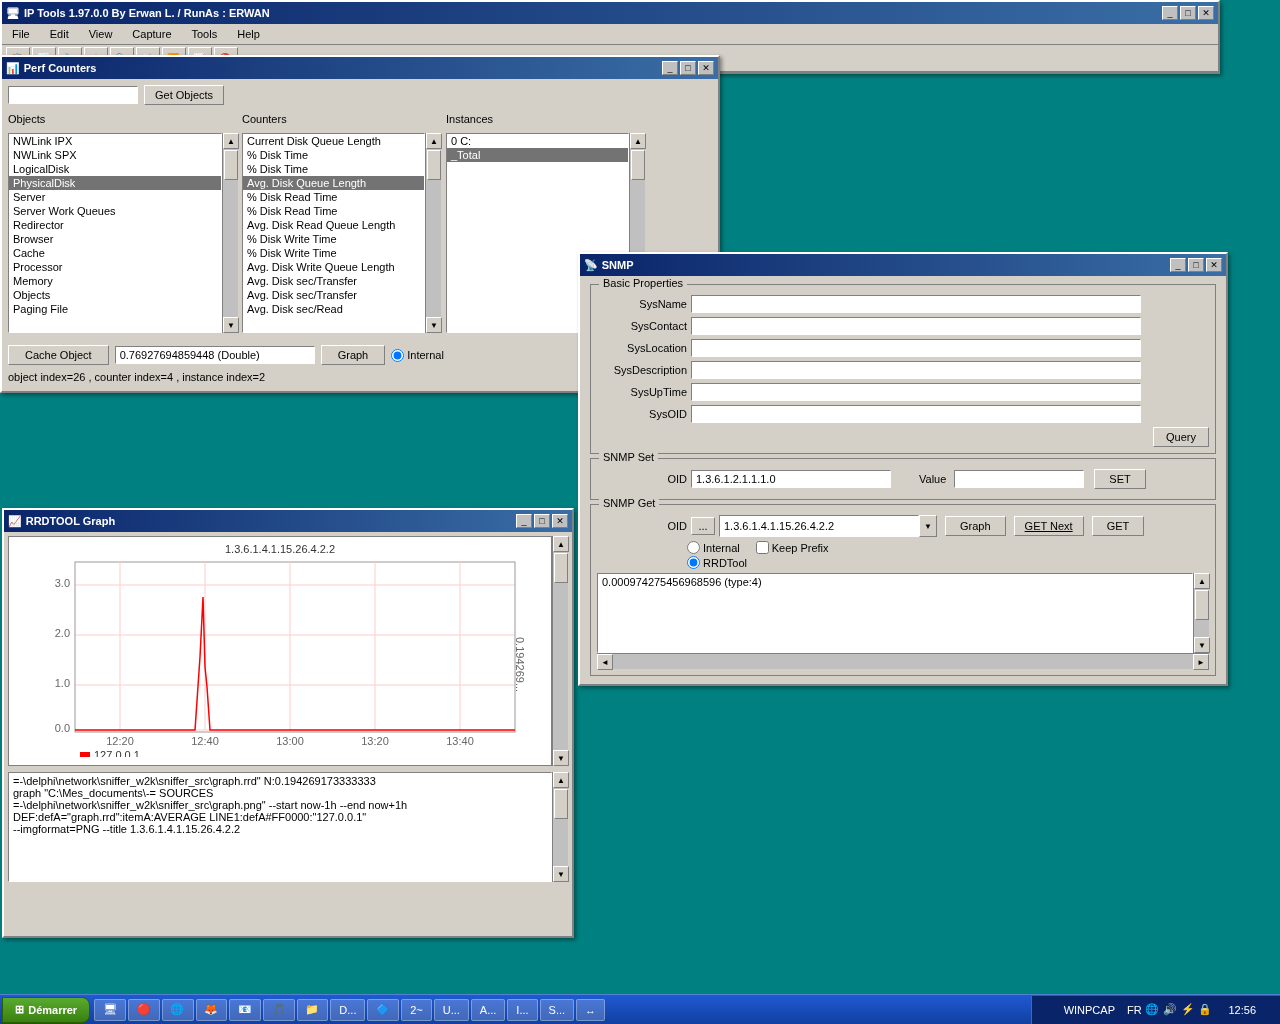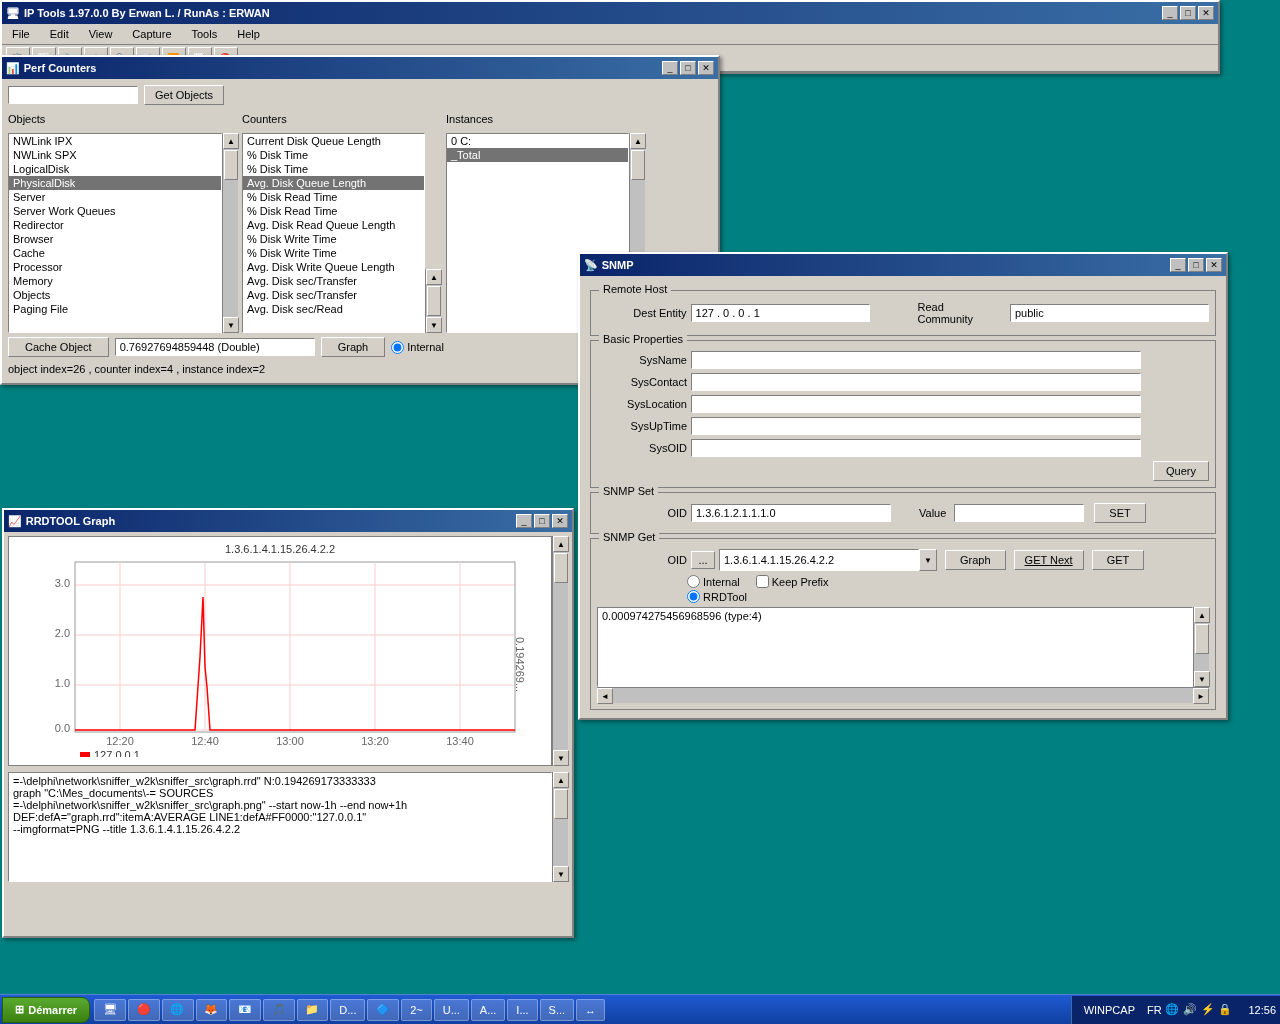--- a/index.html
+++ b/index.html
@@ -174,21 +174,21 @@
       align-items: center;
       cursor: pointer;
       font-size: 11px;
       border-radius: 2px;
     }
     .taskbar-tray {
       background: #0a246a;
       height: 28px;
       display: flex;
       align-items: center;
-      padding: 0 4px;
+      padding: 0 24px;
       gap: 4px;
       color: white;
       font-size: 11px;
       border-left: 1px solid #3a6ea5;
     }
 
     
     .perf-body { padding: 6px; }
     .objects-grid {
       display: grid;
@@ -274,21 +274,21 @@
       <input type="text" class="input-field" style="width: 130px;" value="">
       <button class="btn">Get Objects</button>
     </div>
 
     <div class="objects-grid">
       <div class="col-header">Objects</div>
       <div class="col-header">Counters</div>
       <div class="col-header">Instances</div>
     </div>
 
-    <div style="display:grid; grid-template-columns:230px 200px 200px; gap:4px; margin-bottom:4px;">
+    <div style="display:grid; grid-template-columns:230px 200px 200px; gap:4px; margin-bottom:12px;">
 
       <div style="display:flex; gap:0;">
         <div class="listbox" style="width:215px; height:200px;">
           <div class="listbox-item">NWLink IPX</div>
           <div class="listbox-item">NWLink SPX</div>
           <div class="listbox-item">LogicalDisk</div>
           <div class="listbox-item selected">PhysicalDisk</div>
           <div class="listbox-item">Server</div>
           <div class="listbox-item">Server Work Queues</div>
           <div class="listbox-item">Redirector</div>
@@ -301,21 +301,21 @@
         </div>
         <div class="scrollbar-v">
           <div class="scrollbar-btn">▲</div>
           <div class="scrollbar-track">
               <div class="scrollbar-thumb"></div>
             </div>
           <div class="scrollbar-btn">▼</div>
         </div>
       </div>
 
-      <div style="display:flex; gap:0;align-items:flex-end;">
+      <div style="display:flex; gap:0;">
         <div class="listbox" style="width:183px; height:200px;">
           <div class="listbox-item">Current Disk Queue Length</div>
           <div class="listbox-item">% Disk Time</div>
           <div class="listbox-item">% Disk Time</div>
           <div class="listbox-item selected">Avg. Disk Queue Length</div>
           <div class="listbox-item">% Disk Read Time</div>
           <div class="listbox-item">% Disk Read Time</div>
           <div class="listbox-item">Avg. Disk Read Queue Length</div>
           <div class="listbox-item">% Disk Write Time</div>
           <div class="listbox-item">% Disk Write Time</div>
@@ -453,44 +453,38 @@
       <span>SNMP</span>
     </div>
     <div class="title-bar-controls">
       <div class="title-btn">_</div>
       <div class="title-btn">□</div>
       <div class="title-btn">✕</div>
     </div>
   </div>
   <div class="snmp-content">
 
-    <div class="fieldset-group" style="margin-top:10px;">
-      <div class="fieldset-legend">Remote Host</div>
-      <div class="form-row" style="margin-top:6px;">
-        <span class="form-label">Dest Entity</span>
-        <input type="text" class="input-field" style="width: 180px;" value="127 . 0 . 0 . 1">
-        <span style="width:40px;"></span>
-        <span>Read Community</span>
-        <input type="text" class="input-field" style="width: 200px; margin-left: 4px;" value="public">
-      </div>
-    </div>
 
     <div class="fieldset-group">
       <div class="fieldset-legend">Basic Properties</div>
       <div style="margin-top:6px;">
         <div class="form-row">
           <span class="form-label">SysName</span>
           <input type="text" class="input-field" style="width: 450px;">
         </div>
         <div class="form-row">
           <span class="form-label">SysContact</span>
           <input type="text" class="input-field" style="width: 450px;">
         </div>
         <div class="form-row">
           <span class="form-label">SysLocation</span>
+          <input type="text" class="input-field" style="width: 450px;">
+        </div>
+        <div class="form-row">
+          <span class="form-label">SysDescription</span>
           <input type="text" class="input-field" style="width: 450px;">
         </div>
         <div class="form-row">
           <span class="form-label">SysUpTime</span>
           <input type="text" class="input-field" style="width: 450px;">
         </div>
         <div class="form-row">
           <span class="form-label">SysOID</span>
           <input type="text" class="input-field" style="width: 450px;">
         </div>

